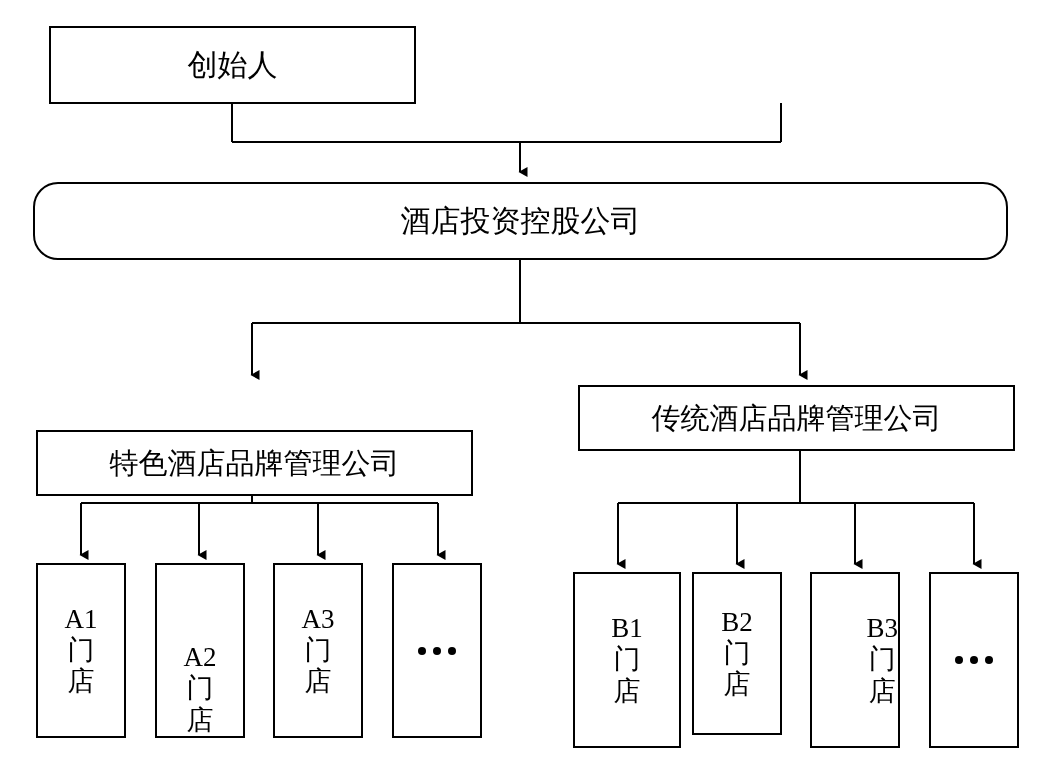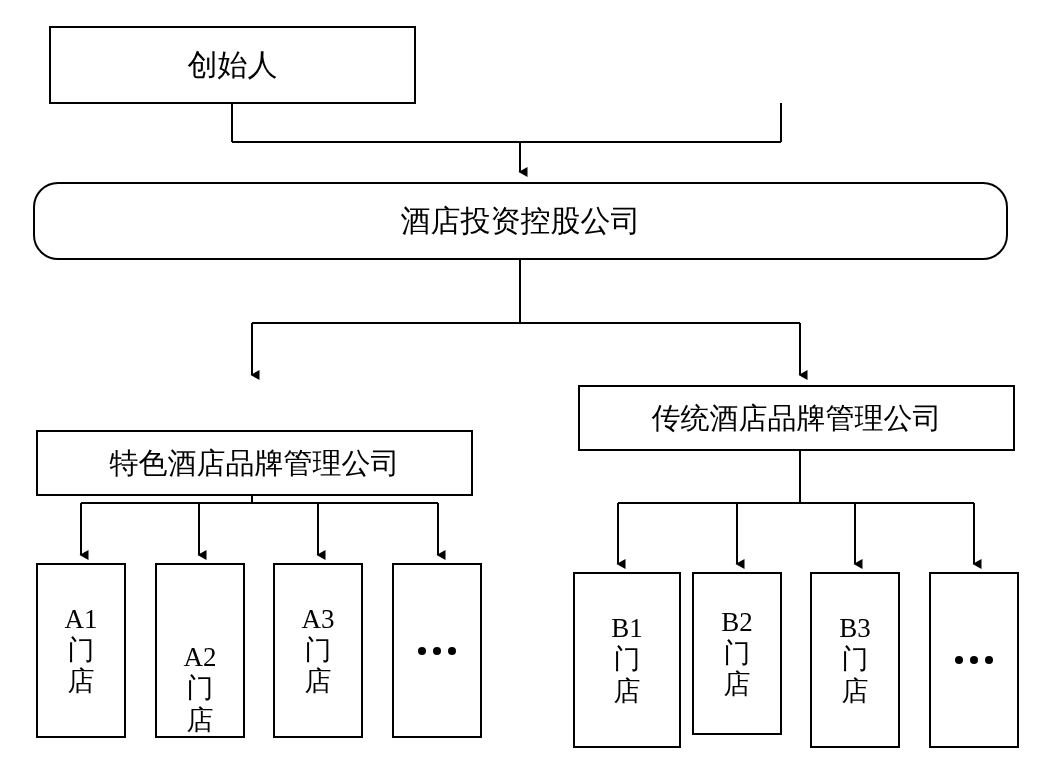--- a/index.html
+++ b/index.html
@@ -185,21 +185,21 @@
   </div>
 
   <div class="node node-leaf" style="left:692px; top:572px; width:90px; height:163px;">
     <span class="leaf-stack">
       <span>B2</span>
       <span>门</span>
       <span>店</span>
     </span>
   </div>
 
-  <div class="node node-leaf" style="left:810px; top:572px; width:90px; height:176px;">
+  <div class="node node-leaf" style="left:810px; top:572px; width:90px; height:176px;align-items:flex-end;">
     <span class="leaf-stack">
       <span>B3</span>
       <span>门</span>
       <span>店</span>
     </span>
   </div>
 
   <div class="node node-leaf node-ellipsis" style="left:929px; top:572px; width:90px; height:176px;">
     <span class="dots">
       <i></i>

